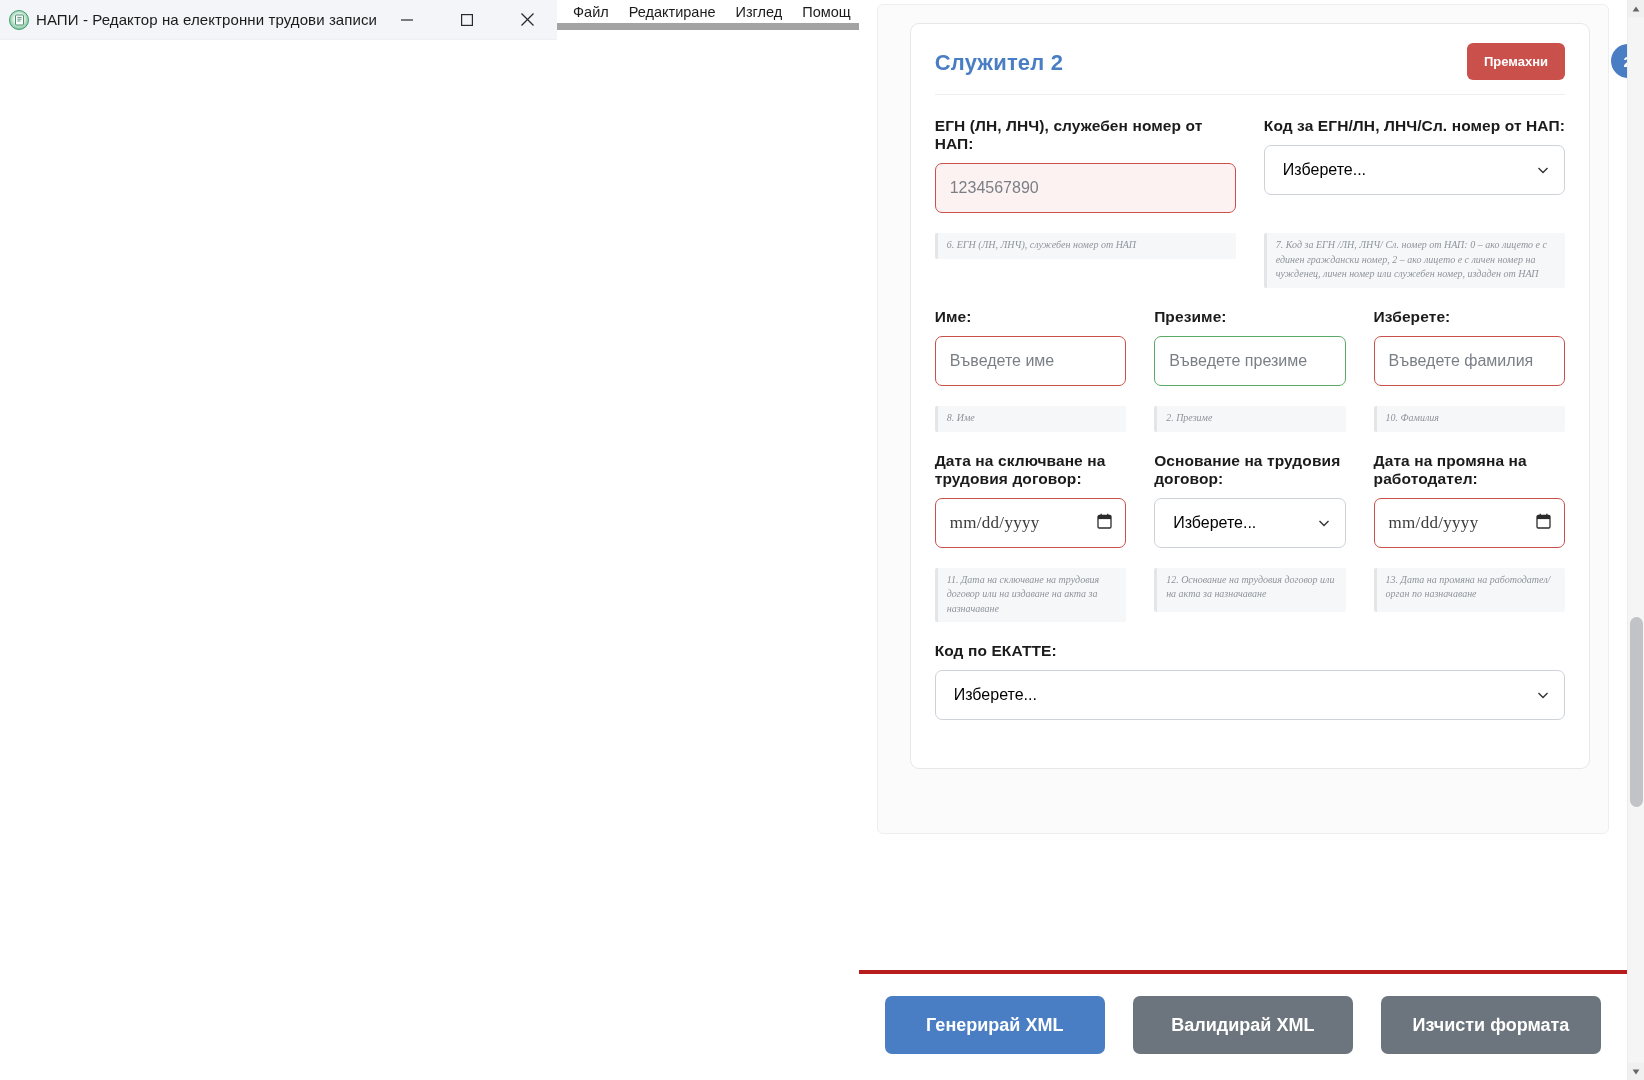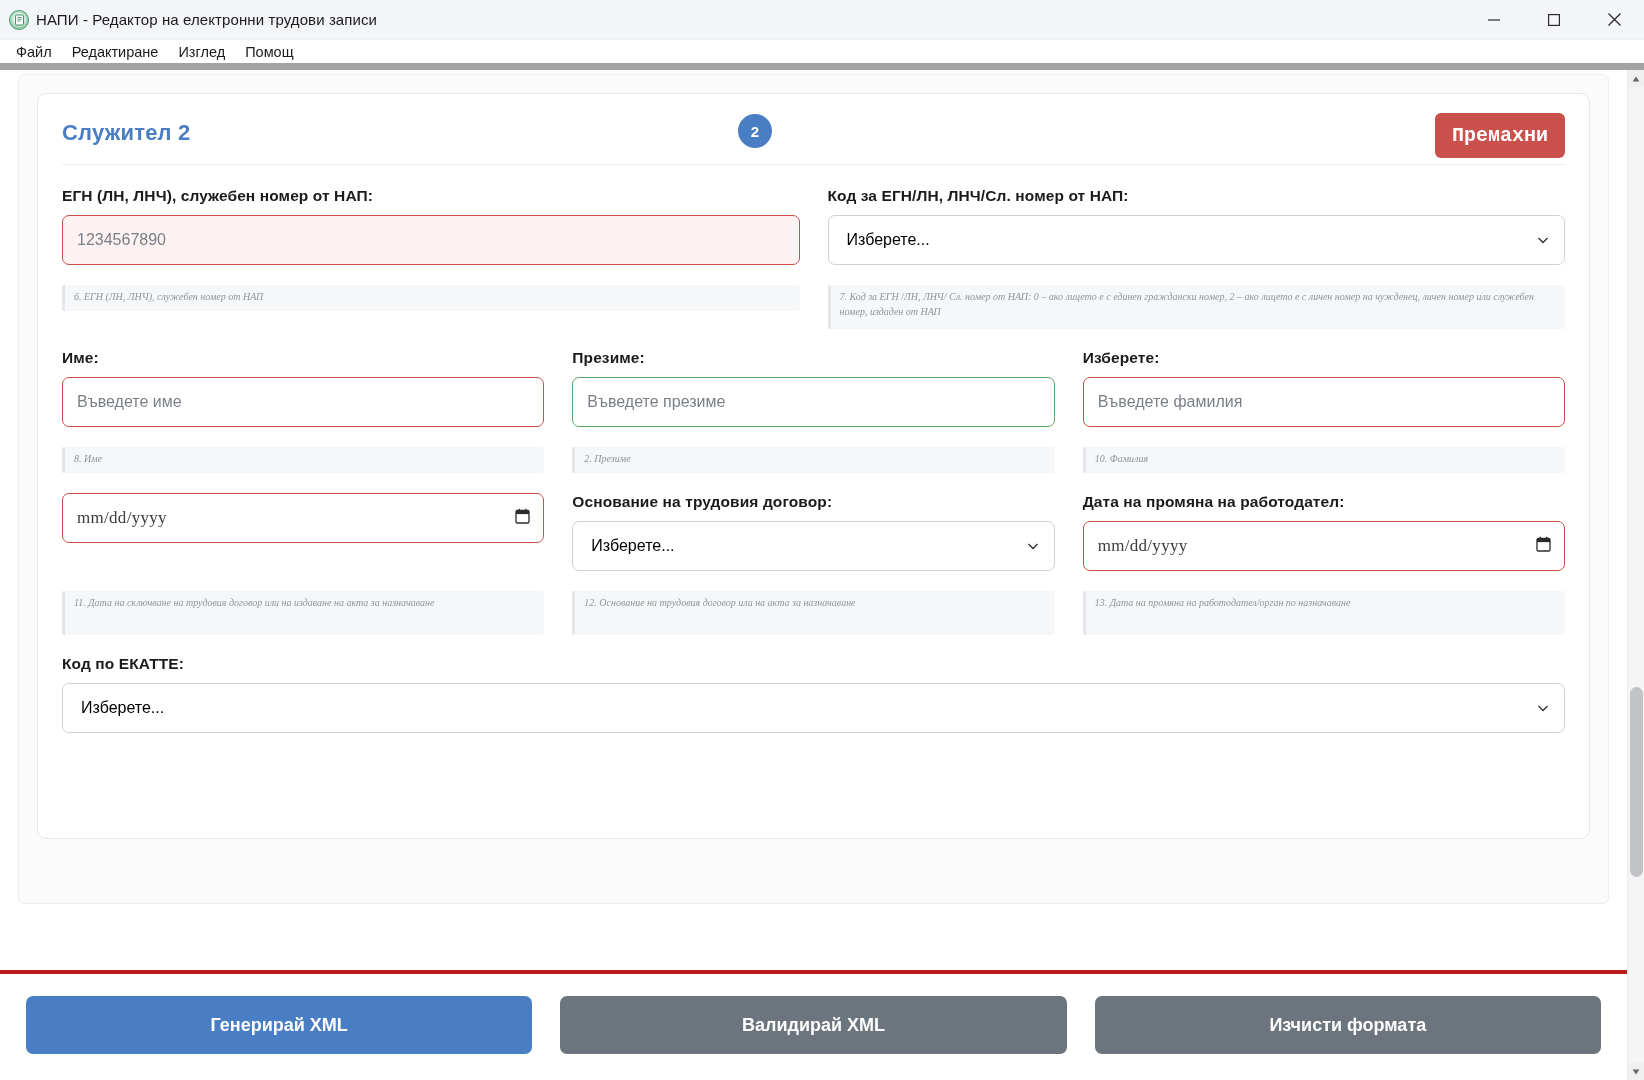--- a/index.html
+++ b/index.html
@@ -7,21 +7,21 @@
     margin: 0; padding: 0;
     width: 1644px; height: 1080px;
     overflow: hidden;
     background: #ffffff;
     font-family: "Liberation Sans", sans-serif;
   }
 
   
   .window {
     width: 1644px; height: 1080px;
-    display: flex; flex-direction: column;
+    display: flex; flex-direction: row;
     background: #ffffff;
   }
   .titlebar {
     height: 40px;
     background: #f3f5f9;
     display: flex; align-items: center;
     flex: 0 0 40px;
     border-bottom: 1px solid #eef0f4;
   }
   .title-left {
@@ -78,21 +78,21 @@
     padding: 0 18px;
     overflow: hidden;
   }
 
   
   .outer-panel {
     margin-top: 4px;
     background: #fbfbfc;
     border: 1px solid #edeef1;
     border-radius: 6px;
-    padding: 18px 18px 34px 18px;
+    padding: 18px 18px 34px 32px;
     height: 830px;
   }
   .employee-card {
     background: #ffffff;
     border: 1px solid #e6e7ea;
     border-radius: 9px;
     padding: 20px 24px 24px 24px;
     height: 746px;
   }
 
@@ -112,22 +112,22 @@
     width: 34px; height: 34px; border-radius: 50%;
     background: #4a7ec4; color: #fff;
     display: flex; align-items: center; justify-content: center;
     font-size: 15px; font-weight: 700;
   }
   .remove-btn {
     position: absolute; right: 0; top: -1px;
     background: #c9504b; color: #fff;
     border: none; border-radius: 6px;
     padding: 11px 17px;
-    font-size: 20px; font-weight: 700;
-    font-family: Liberation Mono, monospace;
+    font-size: 13px; font-weight: 700;
+    font-family: Liberation Sans, sans-serif;
     cursor: pointer;
   }
 
   
   .row { display: flex; gap: 28px; margin-bottom: 12px; }
   .col-half { flex: 1 1 0; min-width: 0; }
   .col-third { flex: 1 1 0; min-width: 0; }
 
   .field-label {
     font-size: 15.5px; color: #1b1b1b; font-weight: 700;
@@ -358,20 +358,21 @@
               <div class="col-third">
                 <div class="help">2. Презиме</div>
               </div>
               <div class="col-third">
                 <div class="help">10. Фамилия</div>
               </div>
             </div>
 
             <div class="row">
               <div class="col-third">
+                <label class="field-label">Дата на сключване на трудовия договор:</label>
                 <div class="dateinp">
                   <span class="date-text">mm/dd/yyyy</span>
                   <span class="cal-ico">
                     <svg width="15" height="16" viewBox="0 0 15 16">
                       <rect x="1" y="2.5" width="13" height="12.5" rx="1.3" fill="none" stroke="#2b2b2b" stroke-width="1.3"></rect>
                       <rect x="1" y="2.5" width="13" height="3.6" fill="#2b2b2b"></rect>
                       <line x1="4.2" y1="0.8" x2="4.2" y2="3" stroke="#2b2b2b" stroke-width="1.3"></line>
                       <line x1="10.8" y1="0.8" x2="10.8" y2="3" stroke="#2b2b2b" stroke-width="1.3"></line>
                     </svg>
                   </span>

